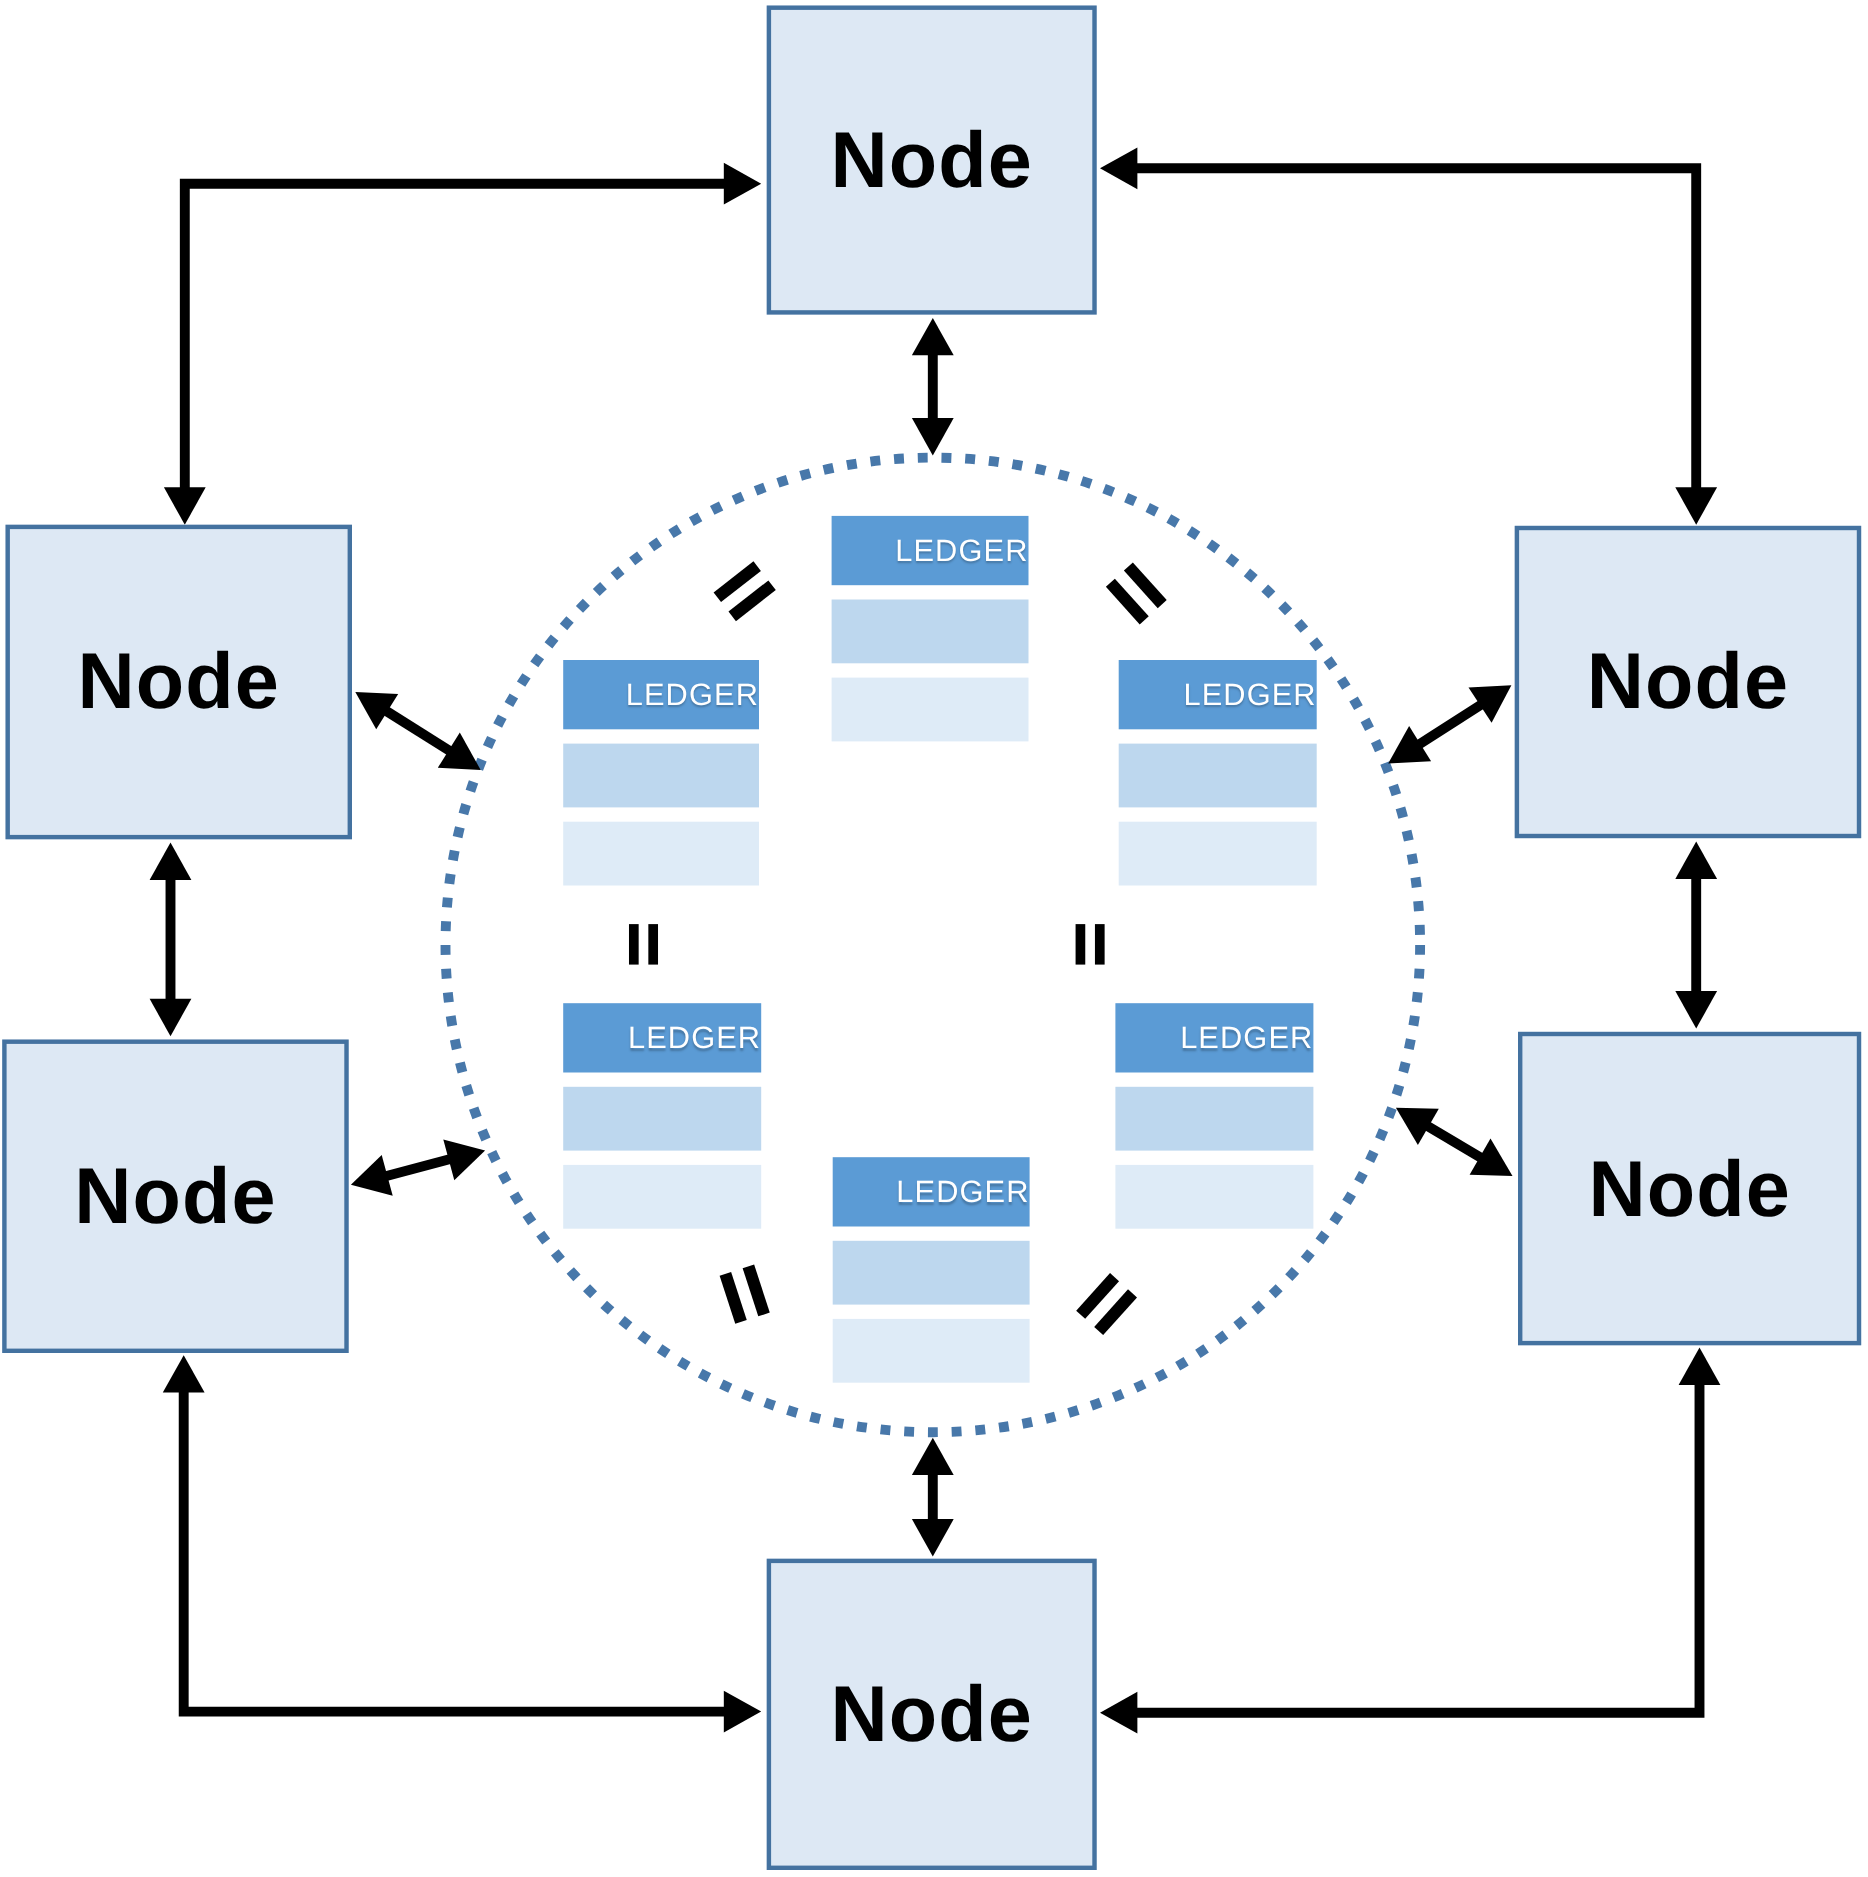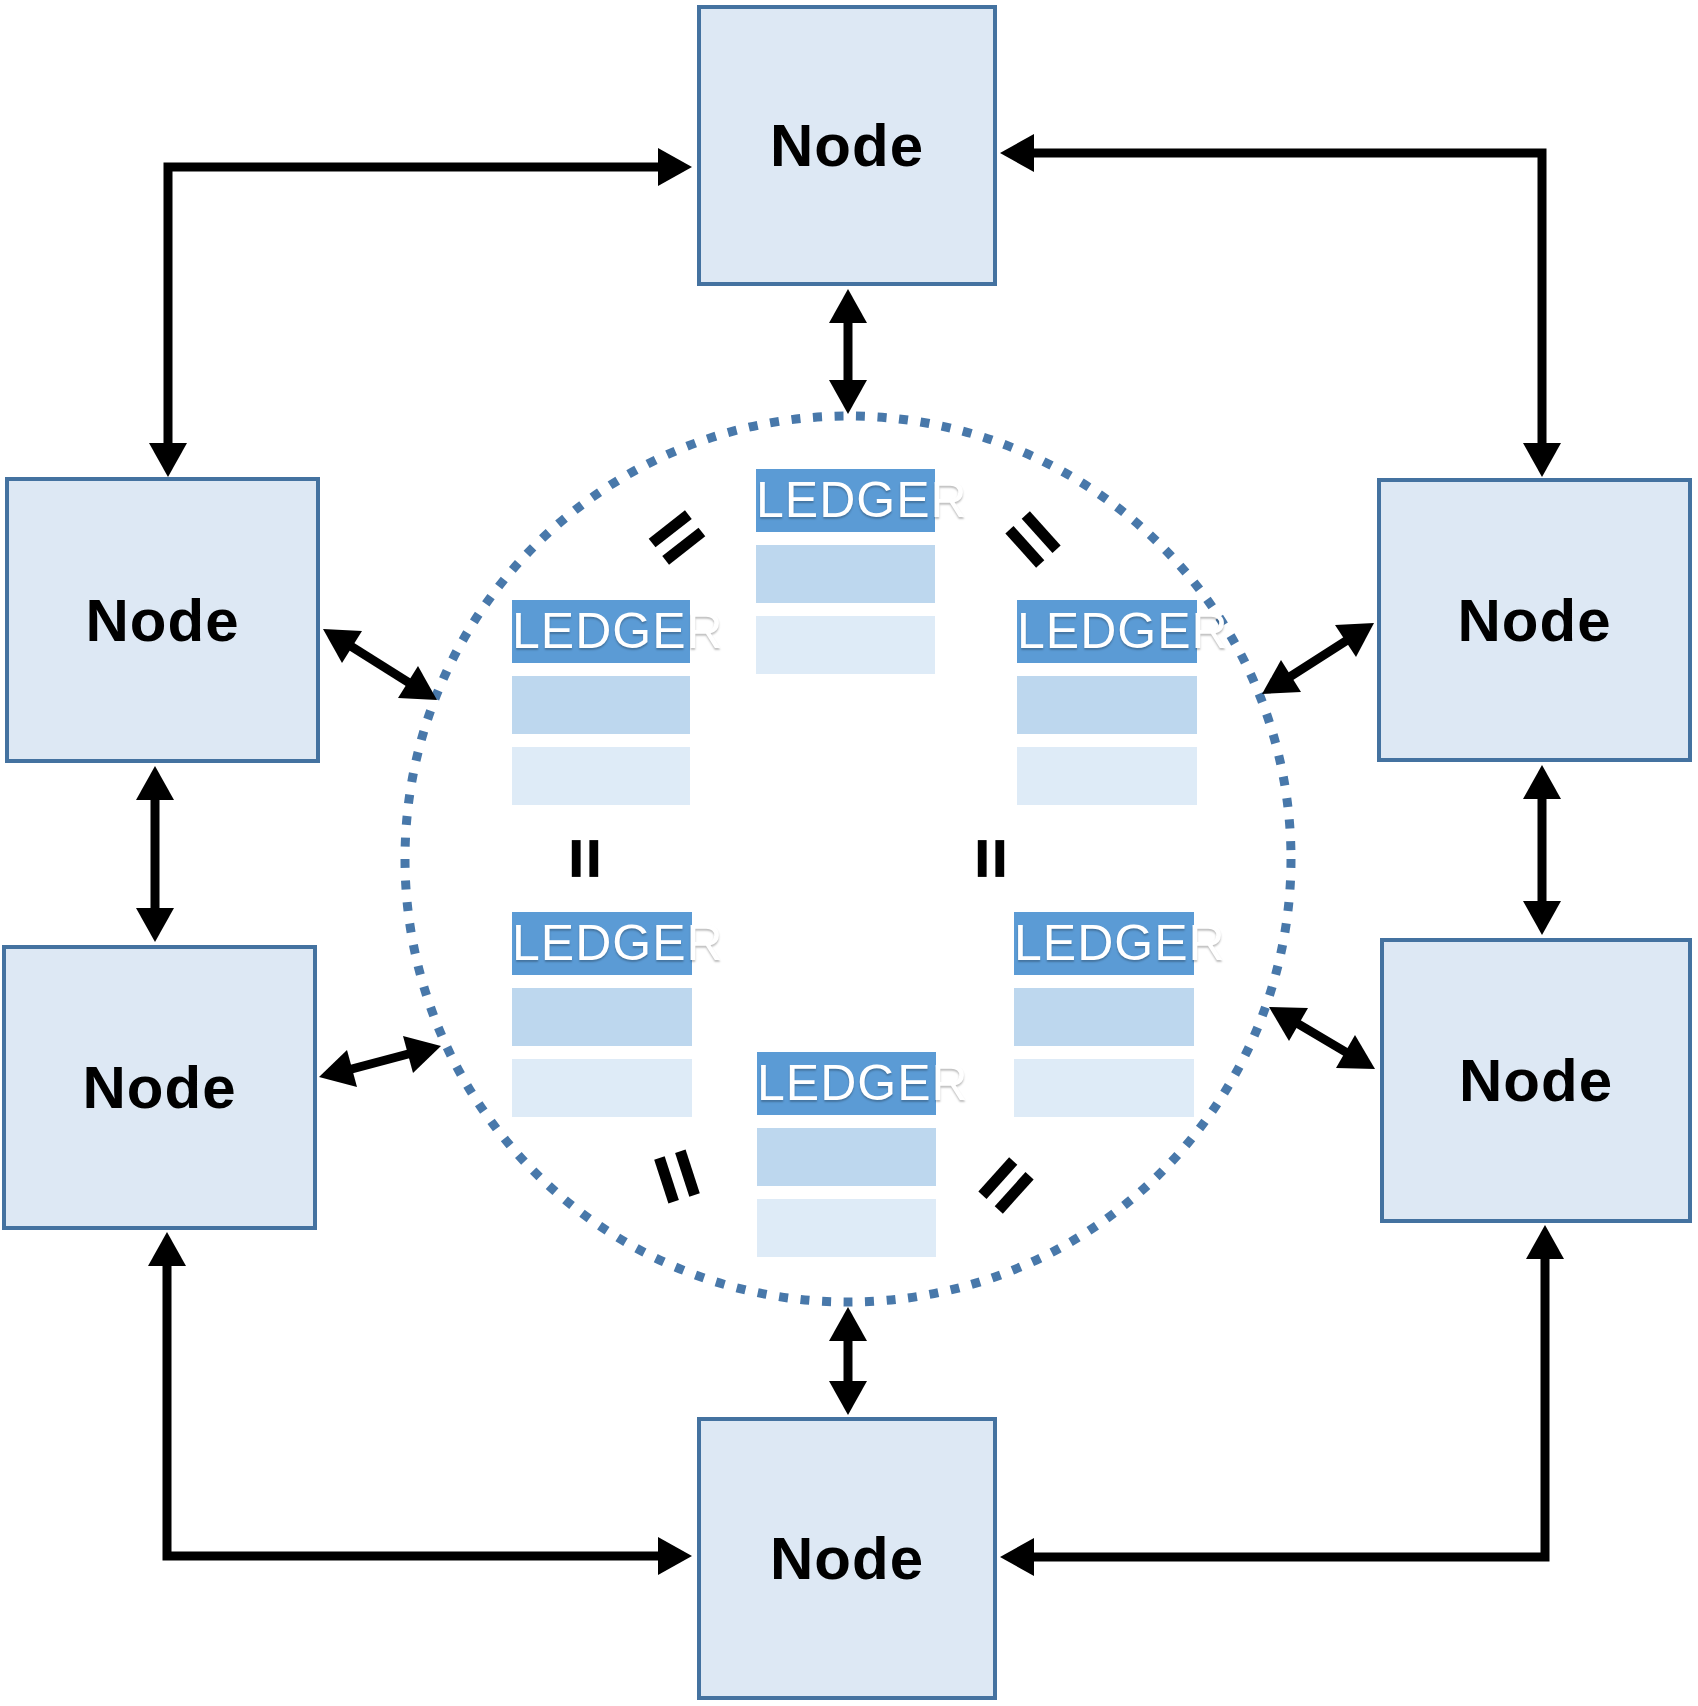--- a/index.html
+++ b/index.html
@@ -20,29 +20,29 @@
     fill:none;
   }
   .node{
     position:absolute;
     background:var(--node-fill,#dde8f4);
     border:4px solid var(--node-border,#4472a0);
     box-sizing:border-box;
     display:flex;align-items:center;justify-content:center;
   }
   .node-label{
-    font-size:60px;font-weight:bold;color:var(--node-text,#000);
+    font-size:72px;font-weight:bold;color:var(--node-text,#000);
     letter-spacing:1px;
   }
   .ledger{position:absolute;}
   .ledger-header{
     background:var(--ledger-header,#5b9bd5);
     color:var(--ledger-text,#fff);
     height:63px;line-height:63px;
-    text-align:center;font-size:50px;letter-spacing:1px;
+    text-align:right;font-size:28px;letter-spacing:1px;
     text-shadow:0 2px 2px rgba(0,0,0,0.25);
   }
   .ledger-row{height:58px;margin-top:13px;}
   .row1{background:var(--ledger-row-1,#bdd7ee);}
   .row2{background:var(--ledger-row-2,#deebf7);}
   .eq{
     position:absolute;width:46px;height:33px;
     display:flex;flex-direction:column;justify-content:space-between;
   }
   .eq i{display:block;width:46px;height:11px;background:var(--arrow,#000);}

